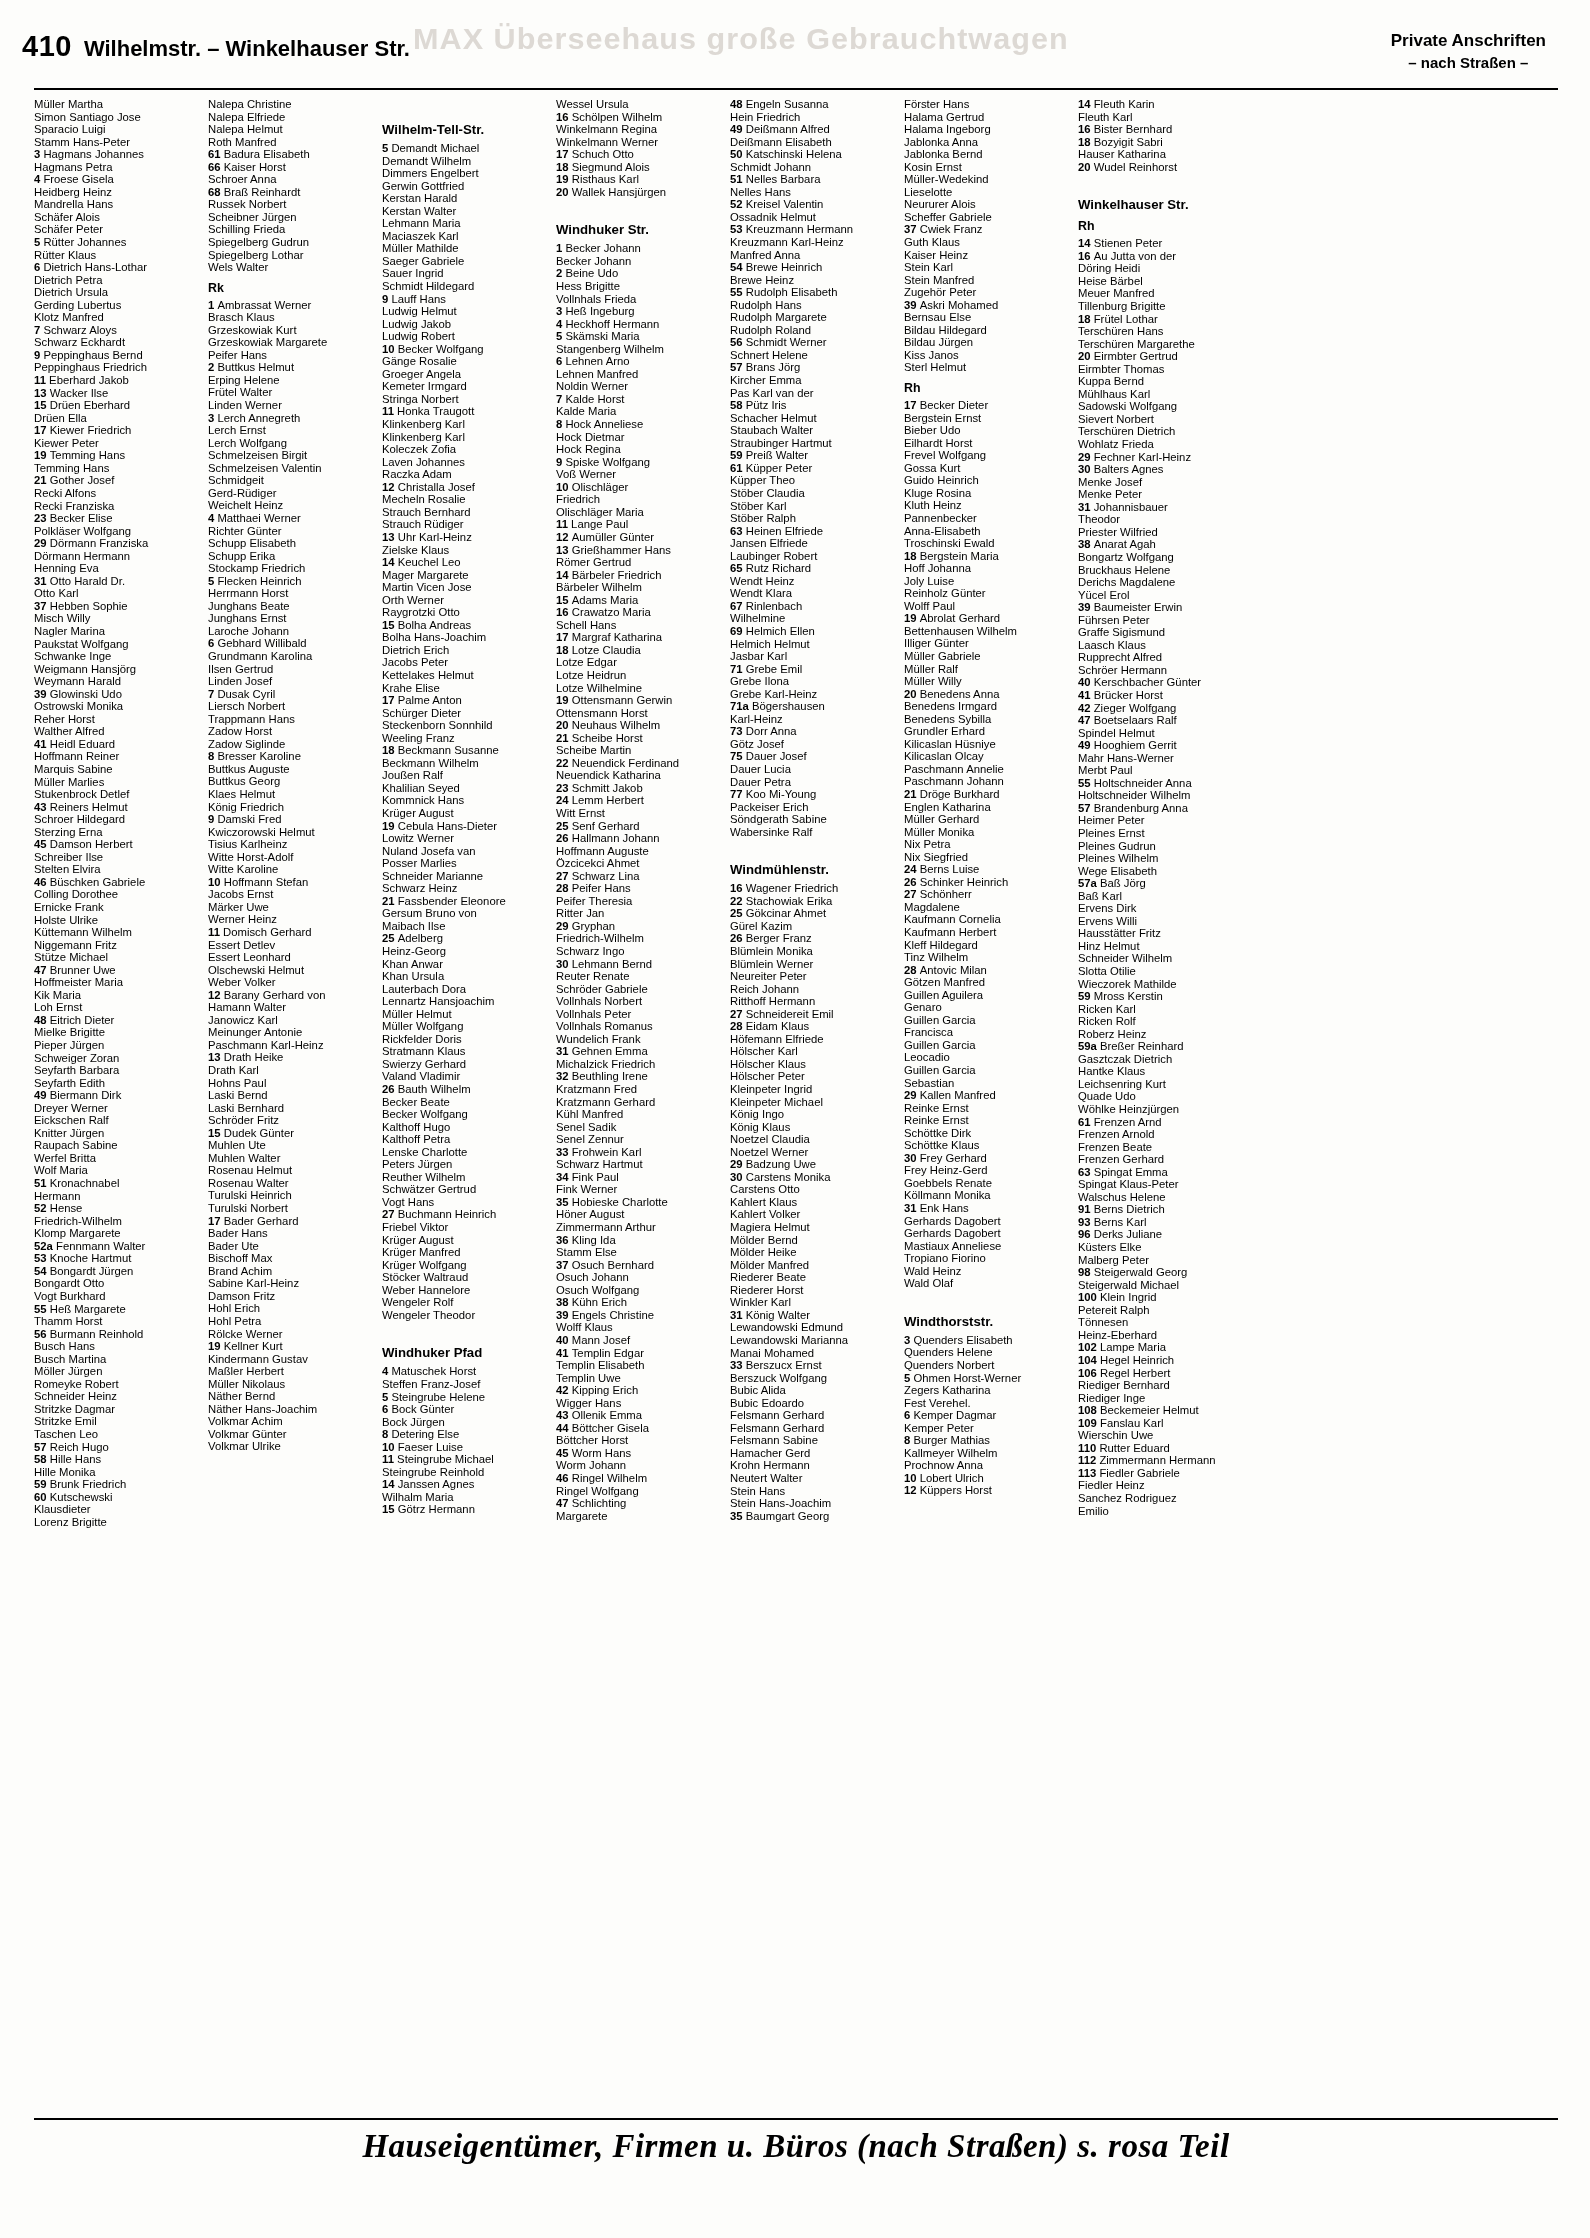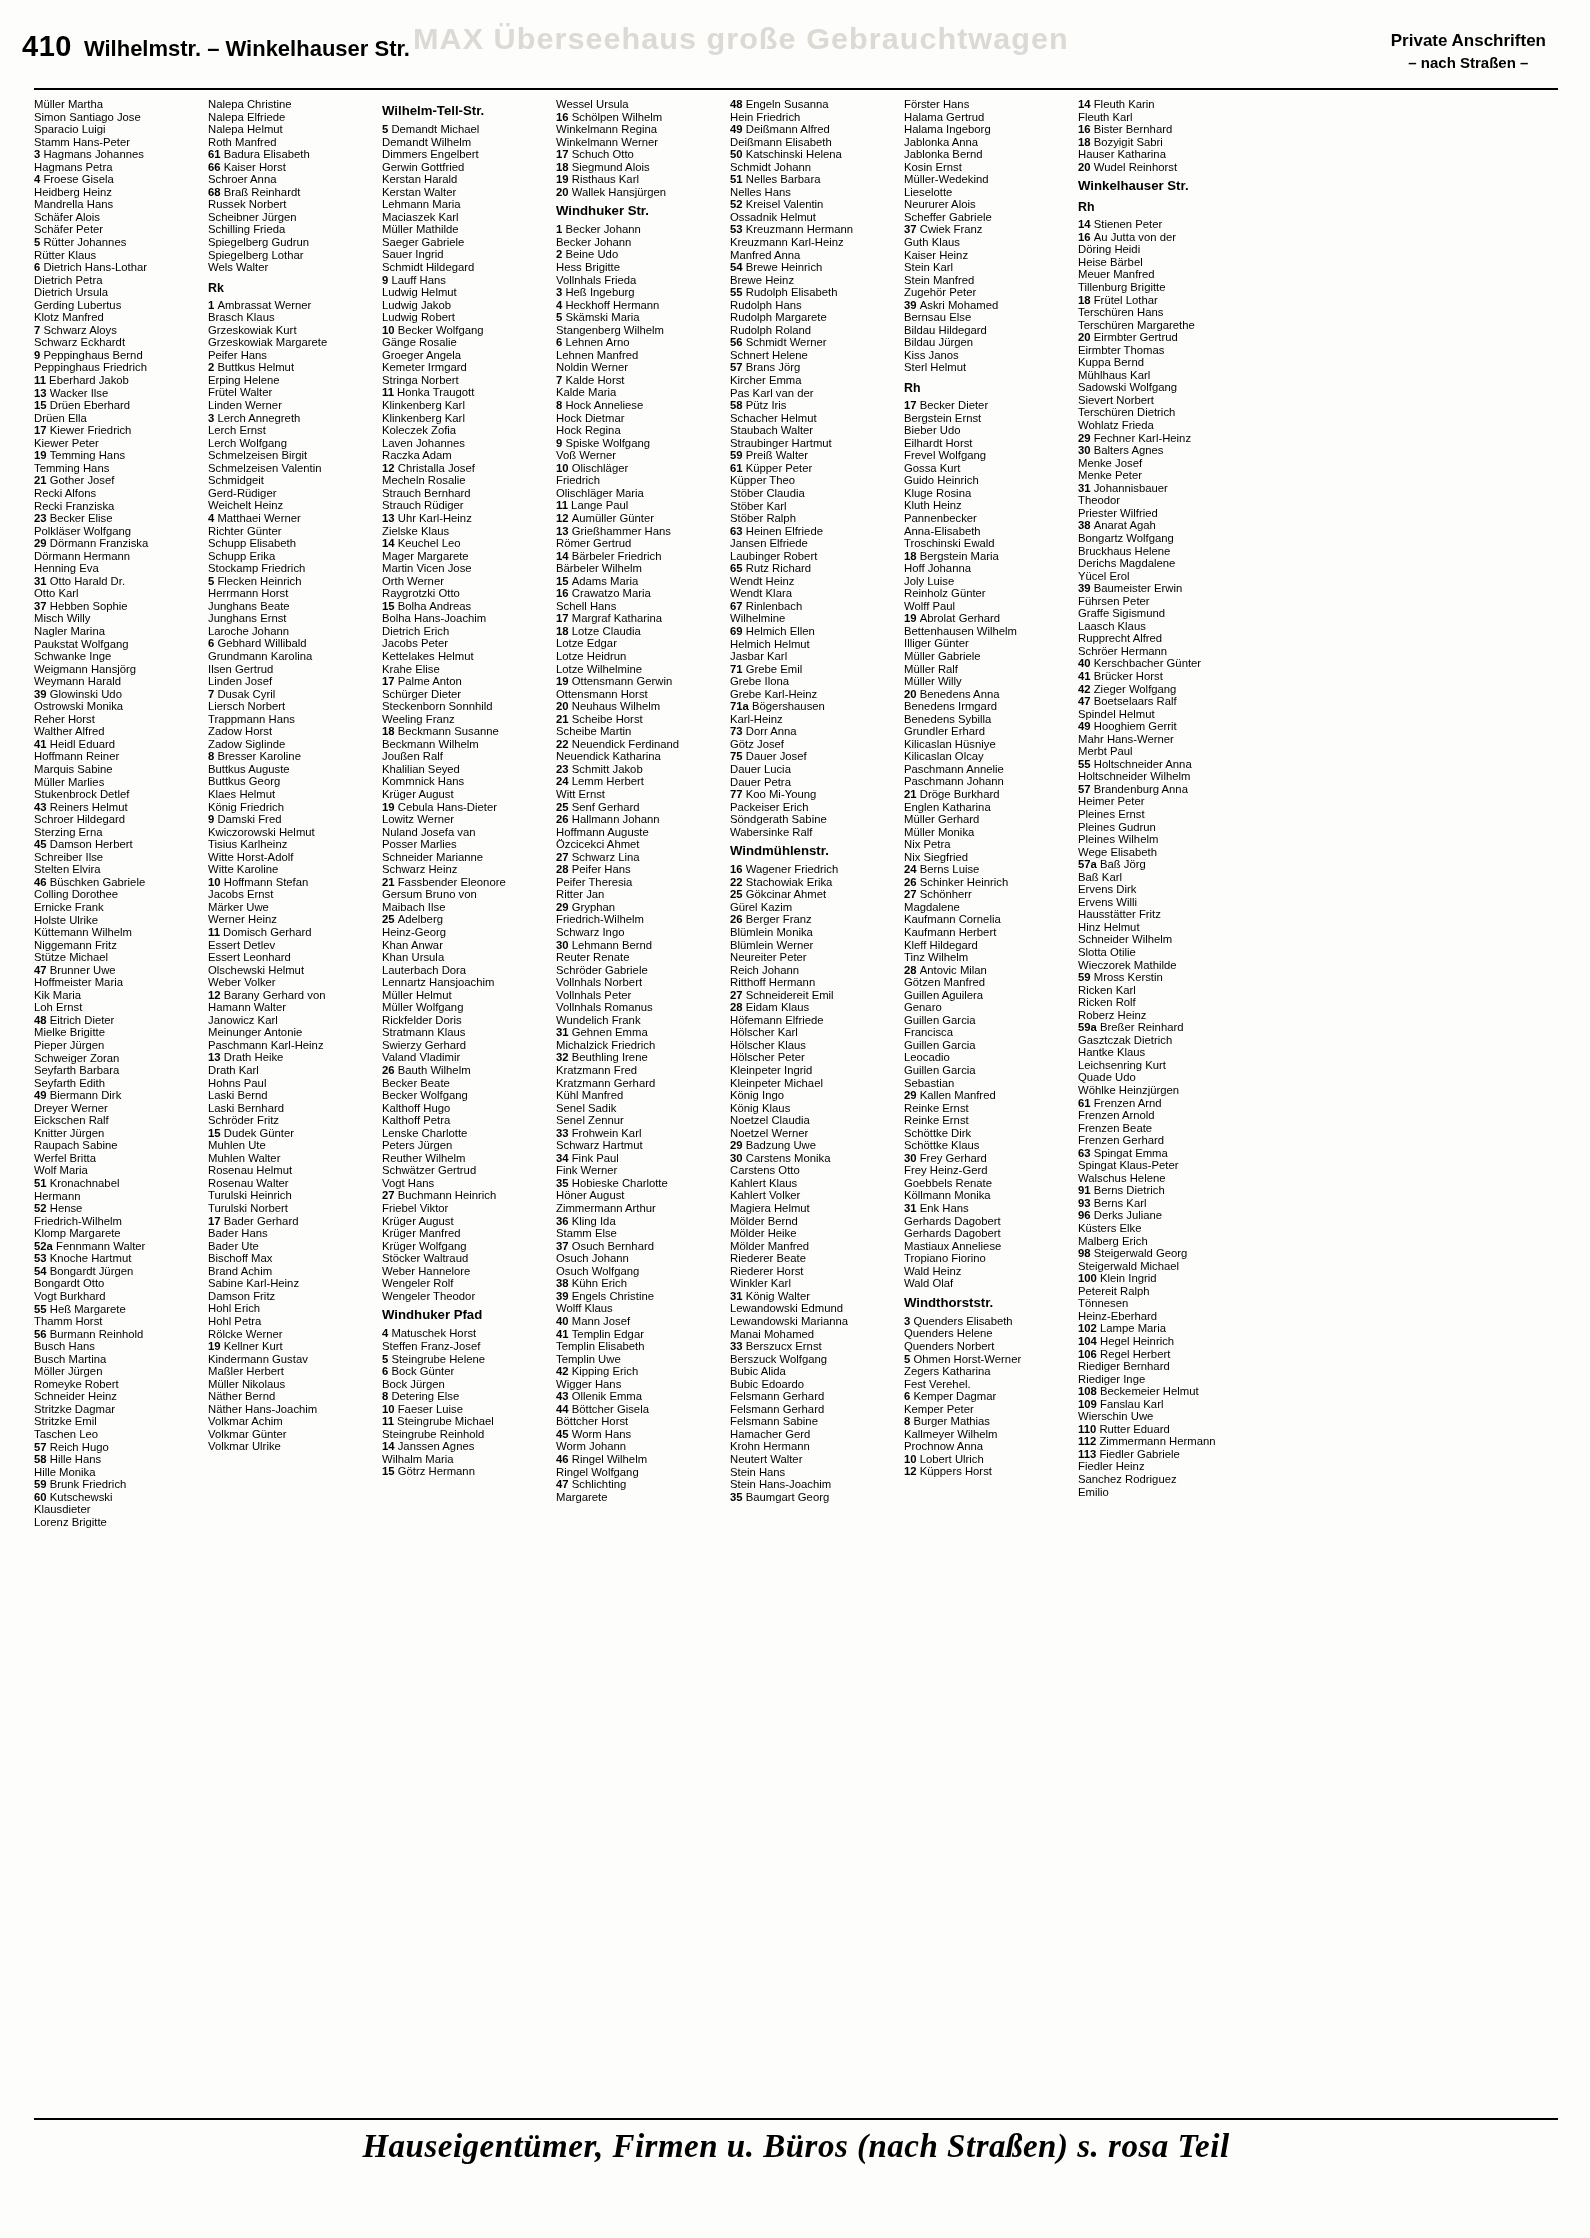--- a/index.html
+++ b/index.html
@@ -59,21 +59,21 @@
     font-size:11.3px;
     line-height:12.55px;
     letter-spacing:0;
   }
   .entry{white-space:nowrap;overflow:hidden;}
   .entry b{font-weight:bold;}
   .sect{
     font-weight:bold;
     font-size:13.2px;
     line-height:15px;
-    margin-top:5px;
+    margin-top:24px;
     margin-bottom:5px;
     white-space:nowrap;
   }
   .subsect{
     font-weight:bold;
     font-size:12.4px;
     line-height:14px;
     margin-top:7px;
     margin-bottom:4px;
   }
@@ -865,21 +865,21 @@
         <div class="entry">Frenzen Arnold</div>
         <div class="entry">Frenzen Beate</div>
         <div class="entry">Frenzen Gerhard</div>
         <div class="entry"><b>63 </b>Spingat Emma</div>
         <div class="entry">Spingat Klaus-Peter</div>
         <div class="entry">Walschus Helene</div>
         <div class="entry"><b>91 </b>Berns Dietrich</div>
         <div class="entry"><b>93 </b>Berns Karl</div>
         <div class="entry"><b>96 </b>Derks Juliane</div>
         <div class="entry">Küsters Elke</div>
-        <div class="entry">Malberg Erich</div>
+        <div class="entry">Malberg Peter</div>
         <div class="entry"><b>98 </b>Steigerwald Georg</div>
         <div class="entry">Steigerwald Michael</div>
         <div class="entry"><b>100 </b>Klein Ingrid</div>
         <div class="entry">Petereit Ralph</div>
         <div class="entry">Tönnesen</div>
         <div class="entry">Heinz-Eberhard</div>
         <div class="entry"><b>102 </b>Lampe Maria</div>
         <div class="entry"><b>104 </b>Hegel Heinrich</div>
         <div class="entry"><b>106 </b>Regel Herbert</div>
         <div class="entry">Riediger Bernhard</div>

